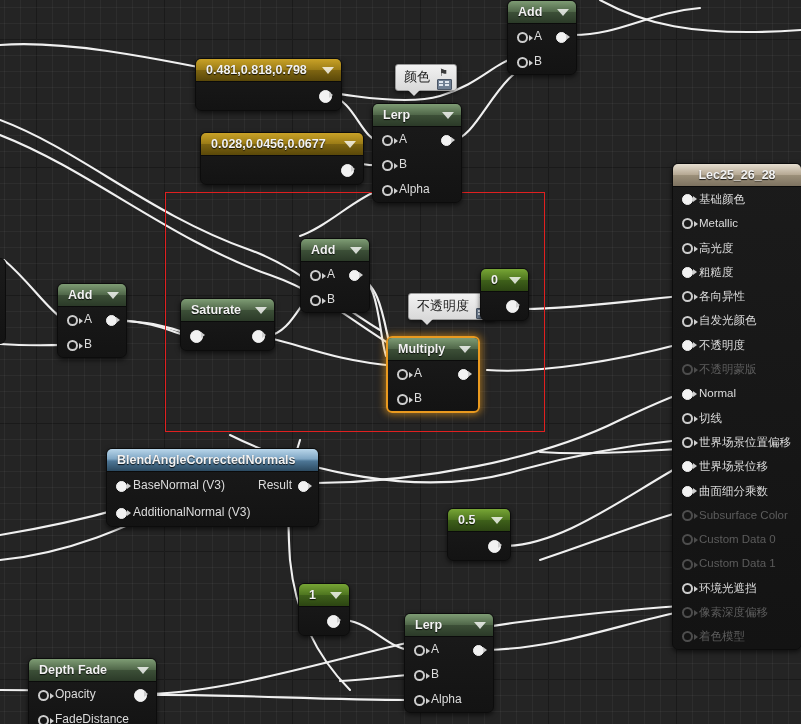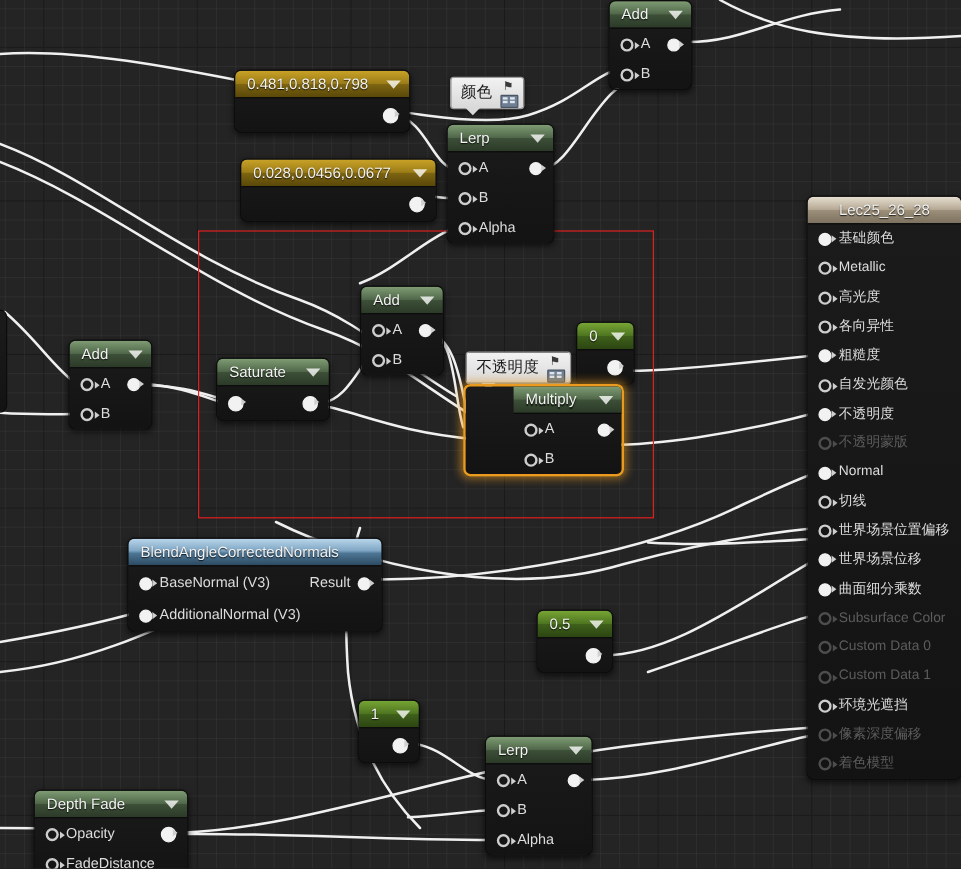--- a/index.html
+++ b/index.html
@@ -32,21 +32,21 @@
     border: 1px solid #0c0c0c;
     color: #e8e8e8;
     font-size: 12px;
     overflow: hidden;
   }
   .node .hdr {
     position: relative;
     height: 22px;
     line-height: 22px;
     padding: 0 22px 0 10px;
-    font-weight: normal;
+    font-weight: bold;
     font-size: 12.5px;
     color: #f2f2f2;
     text-shadow: 0 1px 1px rgba(0,0,0,0.85);
     white-space: nowrap;
     border-bottom: 1px solid #0b0b0b;
   }
   .hdr-func { background: linear-gradient(to bottom, #7e9c74 0%, #51684a 48%, #3c4f37 52%, #2b3a28 100%); }
   .hdr-const { background: linear-gradient(to bottom, #c9a227 0%, #9c7d17 48%, #7d6411 52%, #5a4809 100%); }
   .hdr-numconst { background: linear-gradient(to bottom, #77a535 0%, #4f7620 48%, #3e601a 52%, #2c4512 100%); }
   .hdr-mat { background: linear-gradient(to bottom, #e6ded0 0%, #b6a994 48%, #9b8f79 52%, #7d7260 100%); color:#20180f; text-shadow:none;}
@@ -118,20 +118,21 @@
   .bubble {
     position: absolute;
     background: linear-gradient(to bottom, #f2f2f2 0%, #d9d9d9 100%);
     border: 1px solid #9a9a9a;
     border-radius: 3px;
     color: #1a1a1a;
     font-size: 13px;
     padding: 3px 26px 4px 8px;
     box-shadow: 0 2px 4px rgba(0,0,0,0.55);
     white-space: nowrap;
+    margin-left: 20px;
   }
   .bubble .tail {
     position: absolute;
     left: 12px; bottom: -6px;
     width: 0; height: 0;
     border-left: 6px solid transparent;
     border-right: 6px solid transparent;
     border-top: 6px solid #d9d9d9;
   }
   .bubble .pinicon {
@@ -365,21 +366,21 @@
       <span>0</span>
       <span class="caret"></span>
     </div>
     <div class="body">
       <div class="row right" style="height:28px;line-height:28px;">
         <span class="pin out filled big"></span>
       </div>
     </div>
   </div>
 
-  <div class="node selected" id="node-multiply" style="left:386px; top:320px; width:90px;padding-left:40px;">
+  <div class="node selected" id="node-multiply" style="left:386px; top:336px; width:90px;">
     <div class="hdr hdr-func">
       <span>Multiply</span>
       <span class="caret"></span>
     </div>
     <div class="body">
       <div class="row left">
         <span class="pin in hollow"></span>
         <span>A</span>
         <span class="pin out filled"></span>
       </div>
@@ -474,22 +475,22 @@
   </div>
 
   <div class="node" id="node-material" style="left:672px; top:163px;">
     <div class="hdr hdr-mat" style="text-align:center;padding:0 10px;">
       <span>Lec25_26_28</span>
     </div>
     <div class="body" id="material-pins">
         <div class="row left"><span class="pin in filled"></span><span>基础颜色</span></div>
         <div class="row left"><span class="pin in hollow thick"></span><span>Metallic</span></div>
         <div class="row left"><span class="pin in hollow thick"></span><span>高光度</span></div>
+        <div class="row left"><span class="pin in filled"></span><span>粗糙度</span></div>
         <div class="row left"><span class="pin in hollow thick"></span><span>各向异性</span></div>
-        <div class="row left"><span class="pin in filled"></span><span>粗糙度</span></div>
         <div class="row left"><span class="pin in hollow thick"></span><span>自发光颜色</span></div>
         <div class="row left"><span class="pin in filled"></span><span>不透明度</span></div>
         <div class="row left dim"><span class="pin in hollow thick dimp"></span><span>不透明蒙版</span></div>
         <div class="row left"><span class="pin in filled"></span><span>Normal</span></div>
         <div class="row left"><span class="pin in hollow thick"></span><span>切线</span></div>
         <div class="row left"><span class="pin in hollow thick"></span><span>世界场景位置偏移</span></div>
         <div class="row left"><span class="pin in filled"></span><span>世界场景位移</span></div>
         <div class="row left"><span class="pin in filled"></span><span>曲面细分乘数</span></div>
         <div class="row left dim"><span class="pin in hollow thick dimp"></span><span>Subsurface Color</span></div>
         <div class="row left dim"><span class="pin in hollow thick dimp"></span><span>Custom Data 0</span></div>

